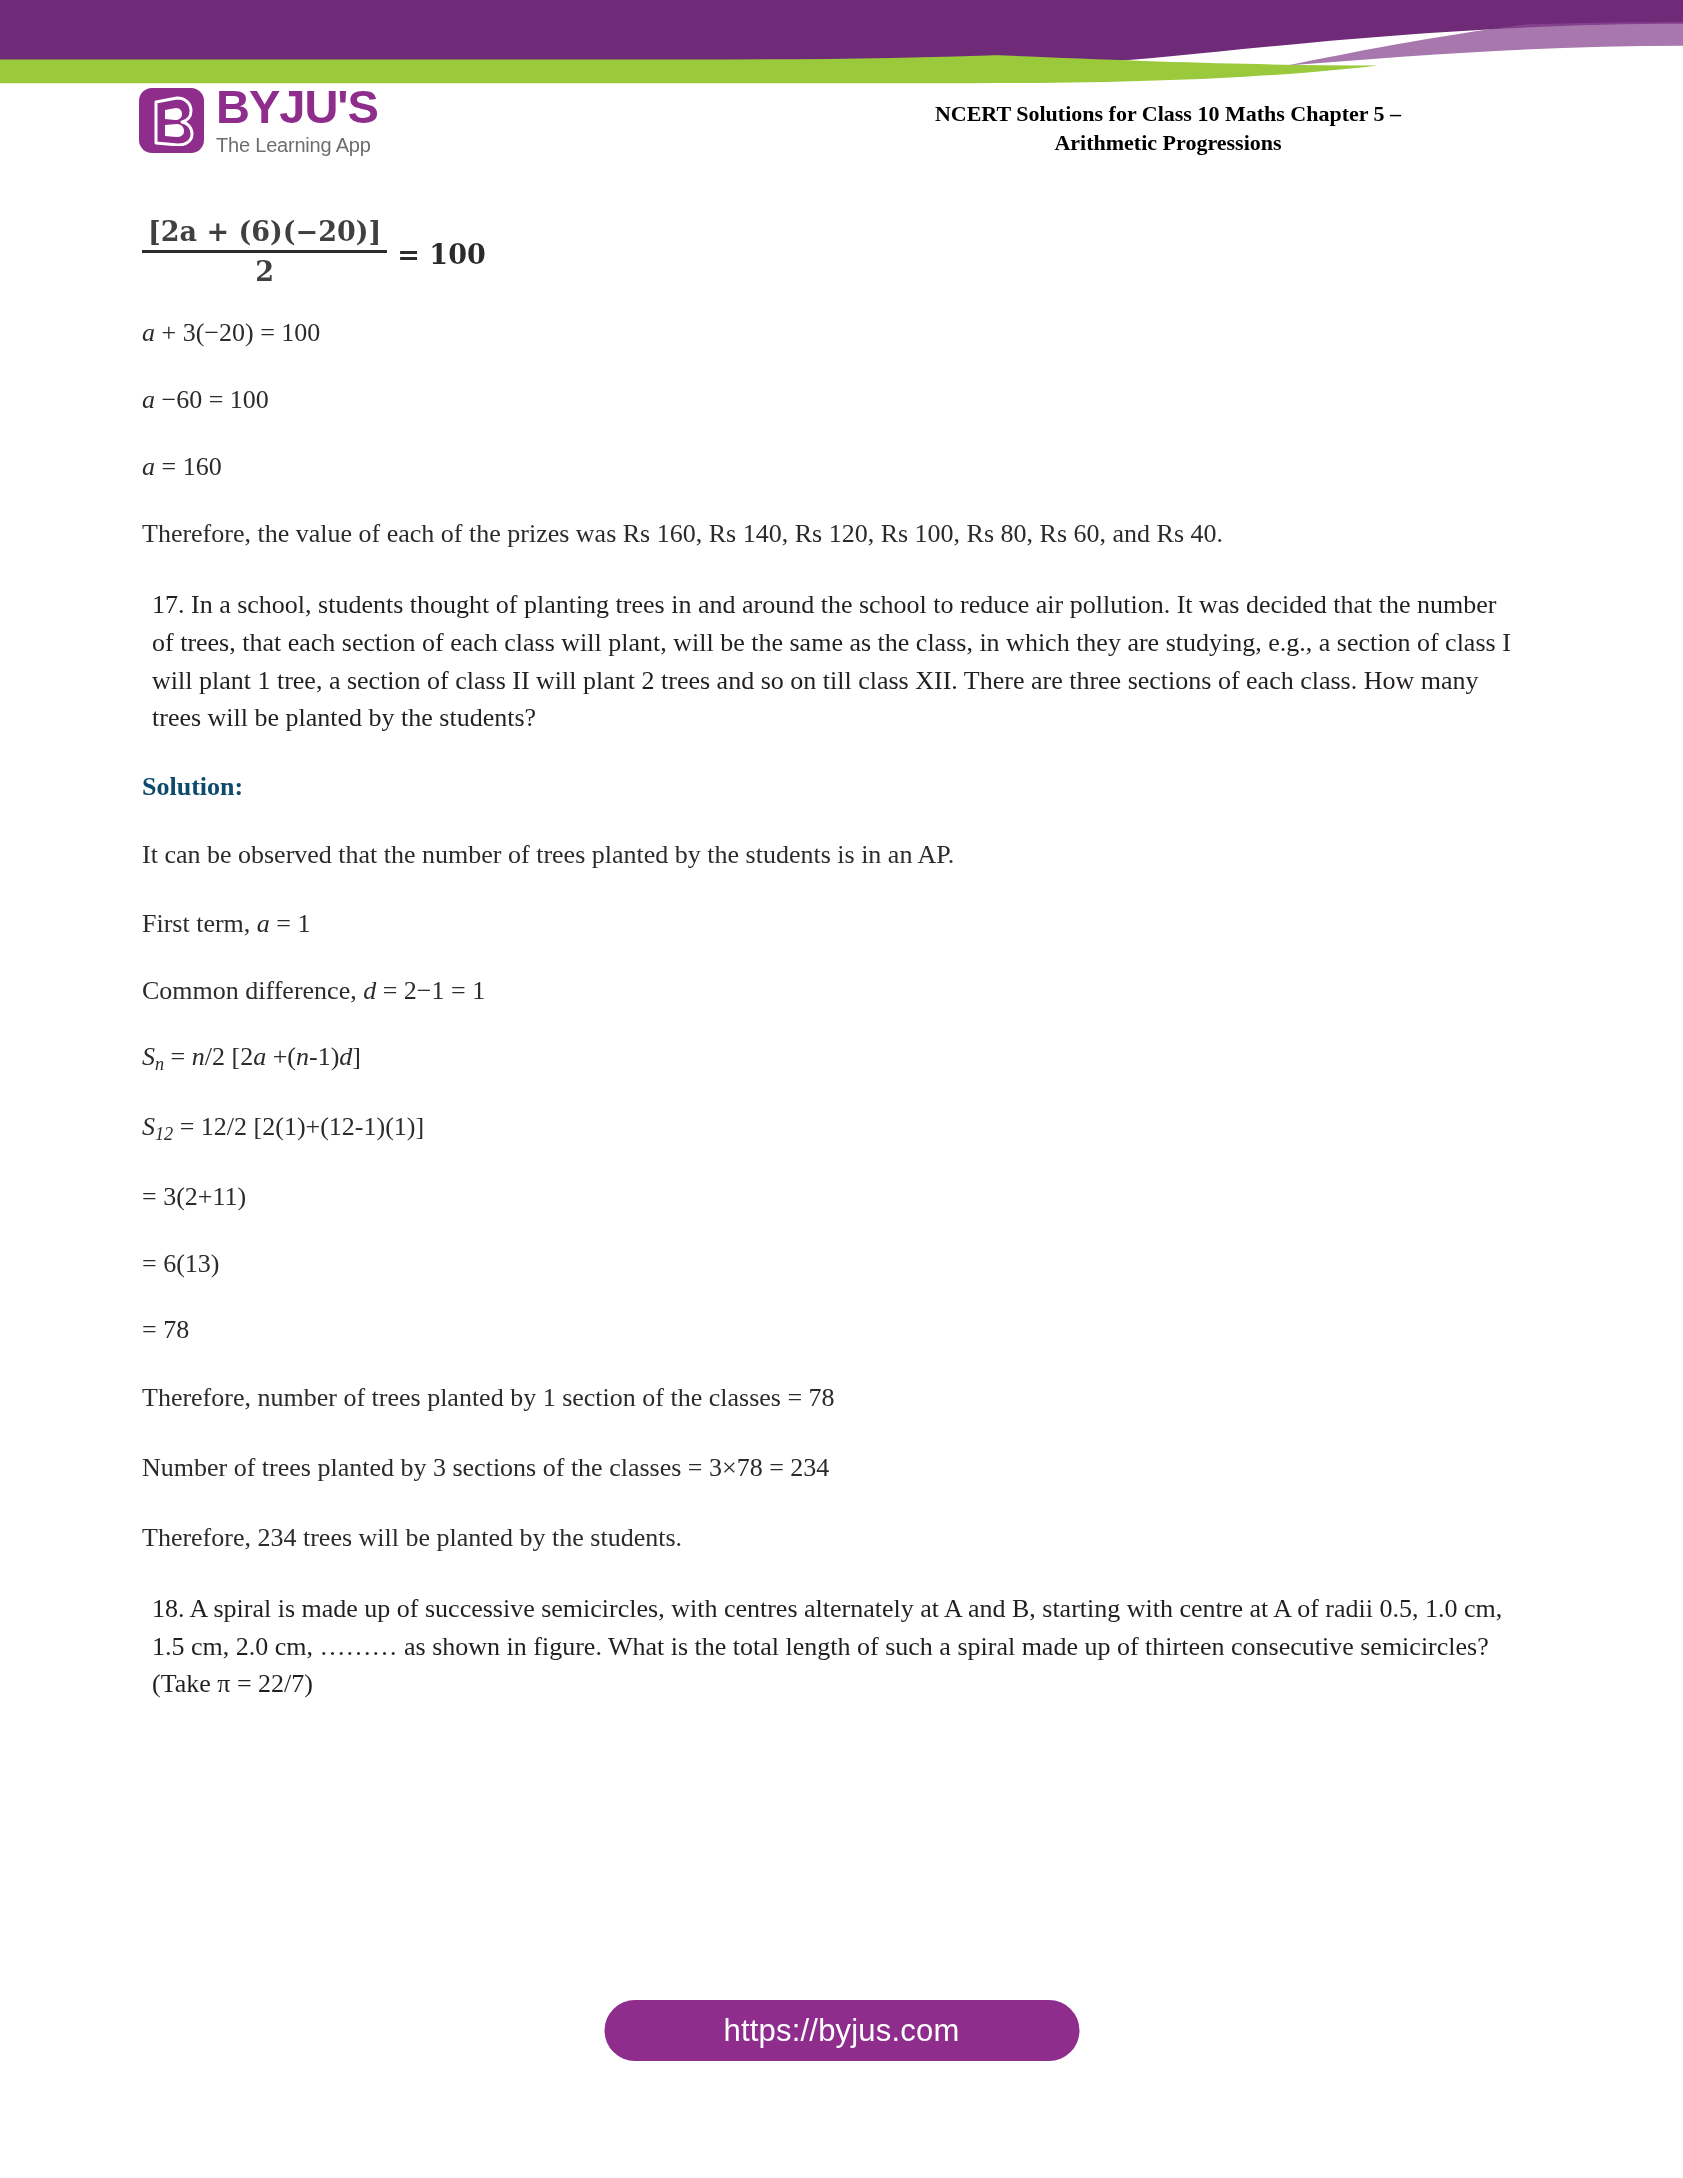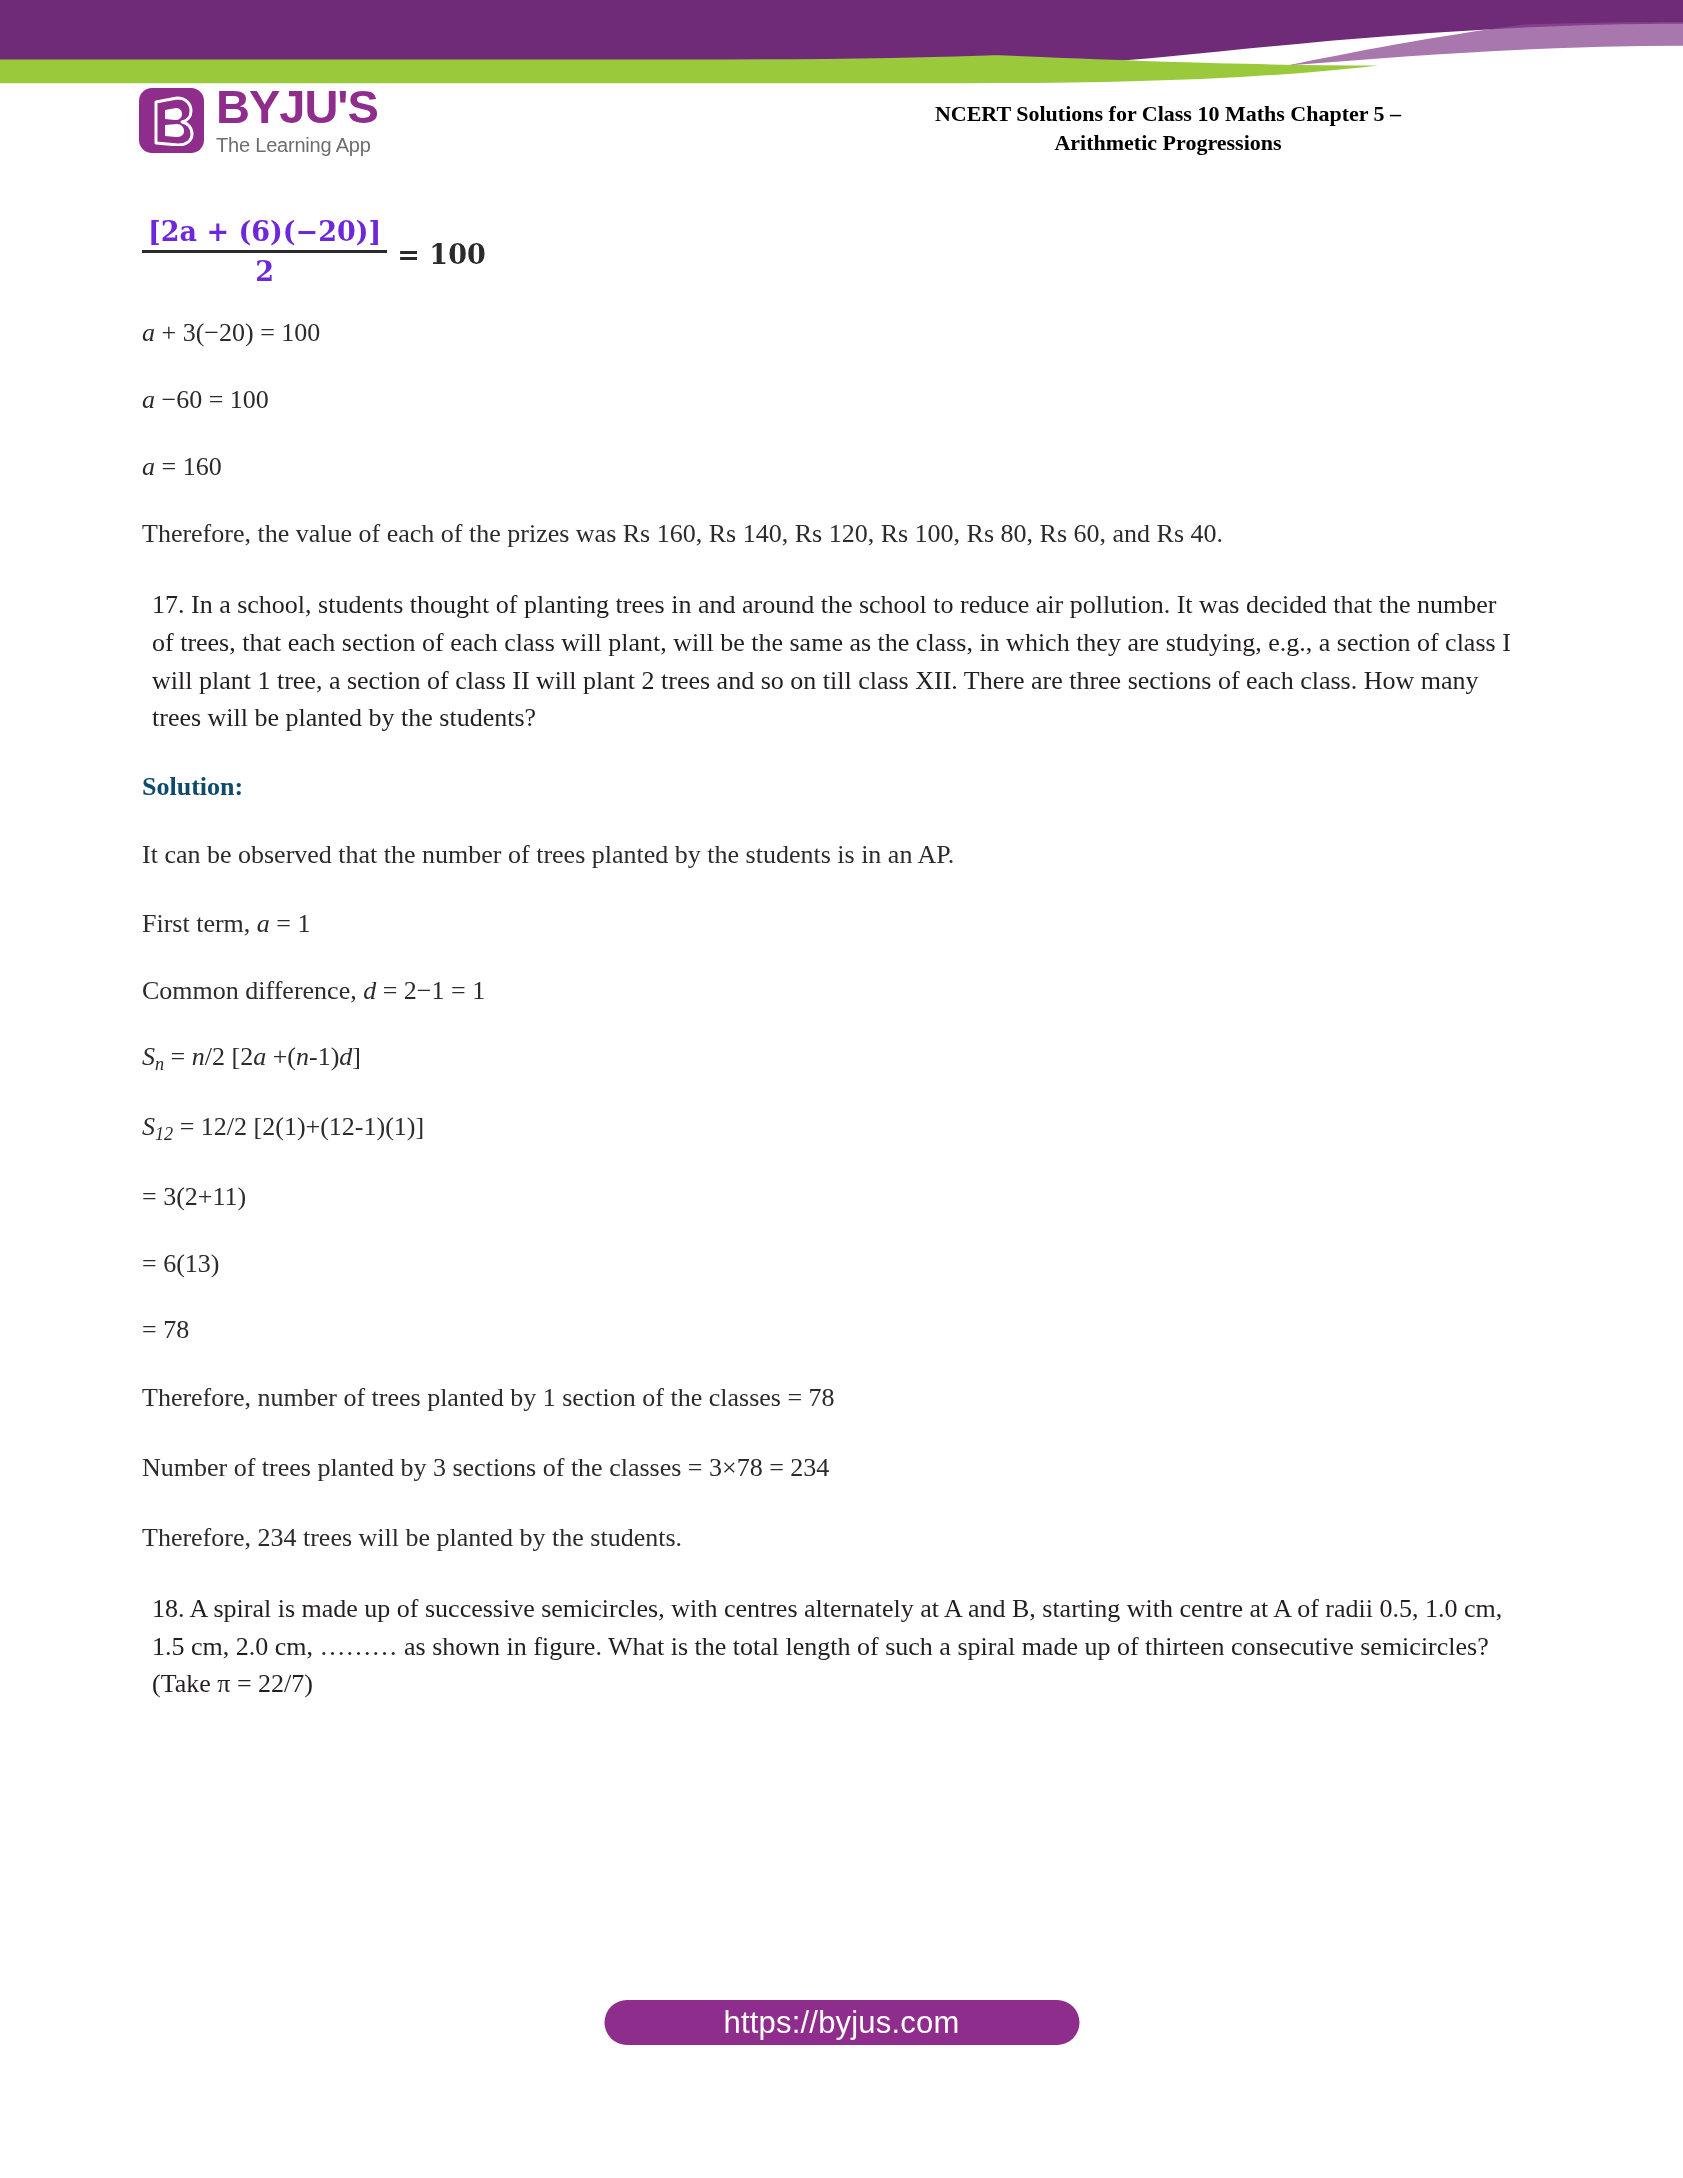--- a/index.html
+++ b/index.html
@@ -103,21 +103,21 @@
     align-items: center;
     height: 77px;
   }
   .frac {
     display: inline-flex;
     flex-direction: column;
     align-items: center;
     font-family: "DejaVu Serif", "Liberation Serif", serif;
     font-weight: bold;
     font-size: 27px;
-    color: #6d28d9;
+    color: #404040;
   }
   .frac-num {
     padding: 0 6px 3px 6px;
     white-space: nowrap;
   }
   .frac-bar {
     width: 100%;
     height: 3px;
     background: #2b2b2b;
   }
@@ -169,21 +169,21 @@
     font-style: italic;
   }
 
   
   .footer-pill {
     position: absolute;
     left: 50%;
     transform: translateX(-50%);
     top: 2000px;
     width: 475px;
-    height: 45px;
+    height: 61px;
     border-radius: 31px;
     background: #8e2d8c;
     display: flex;
     align-items: center;
     justify-content: center;
     text-decoration: none;
   }
   .footer-pill span {
     font-family: "Liberation Sans", "DejaVu Sans", sans-serif;
     font-size: 31px;

